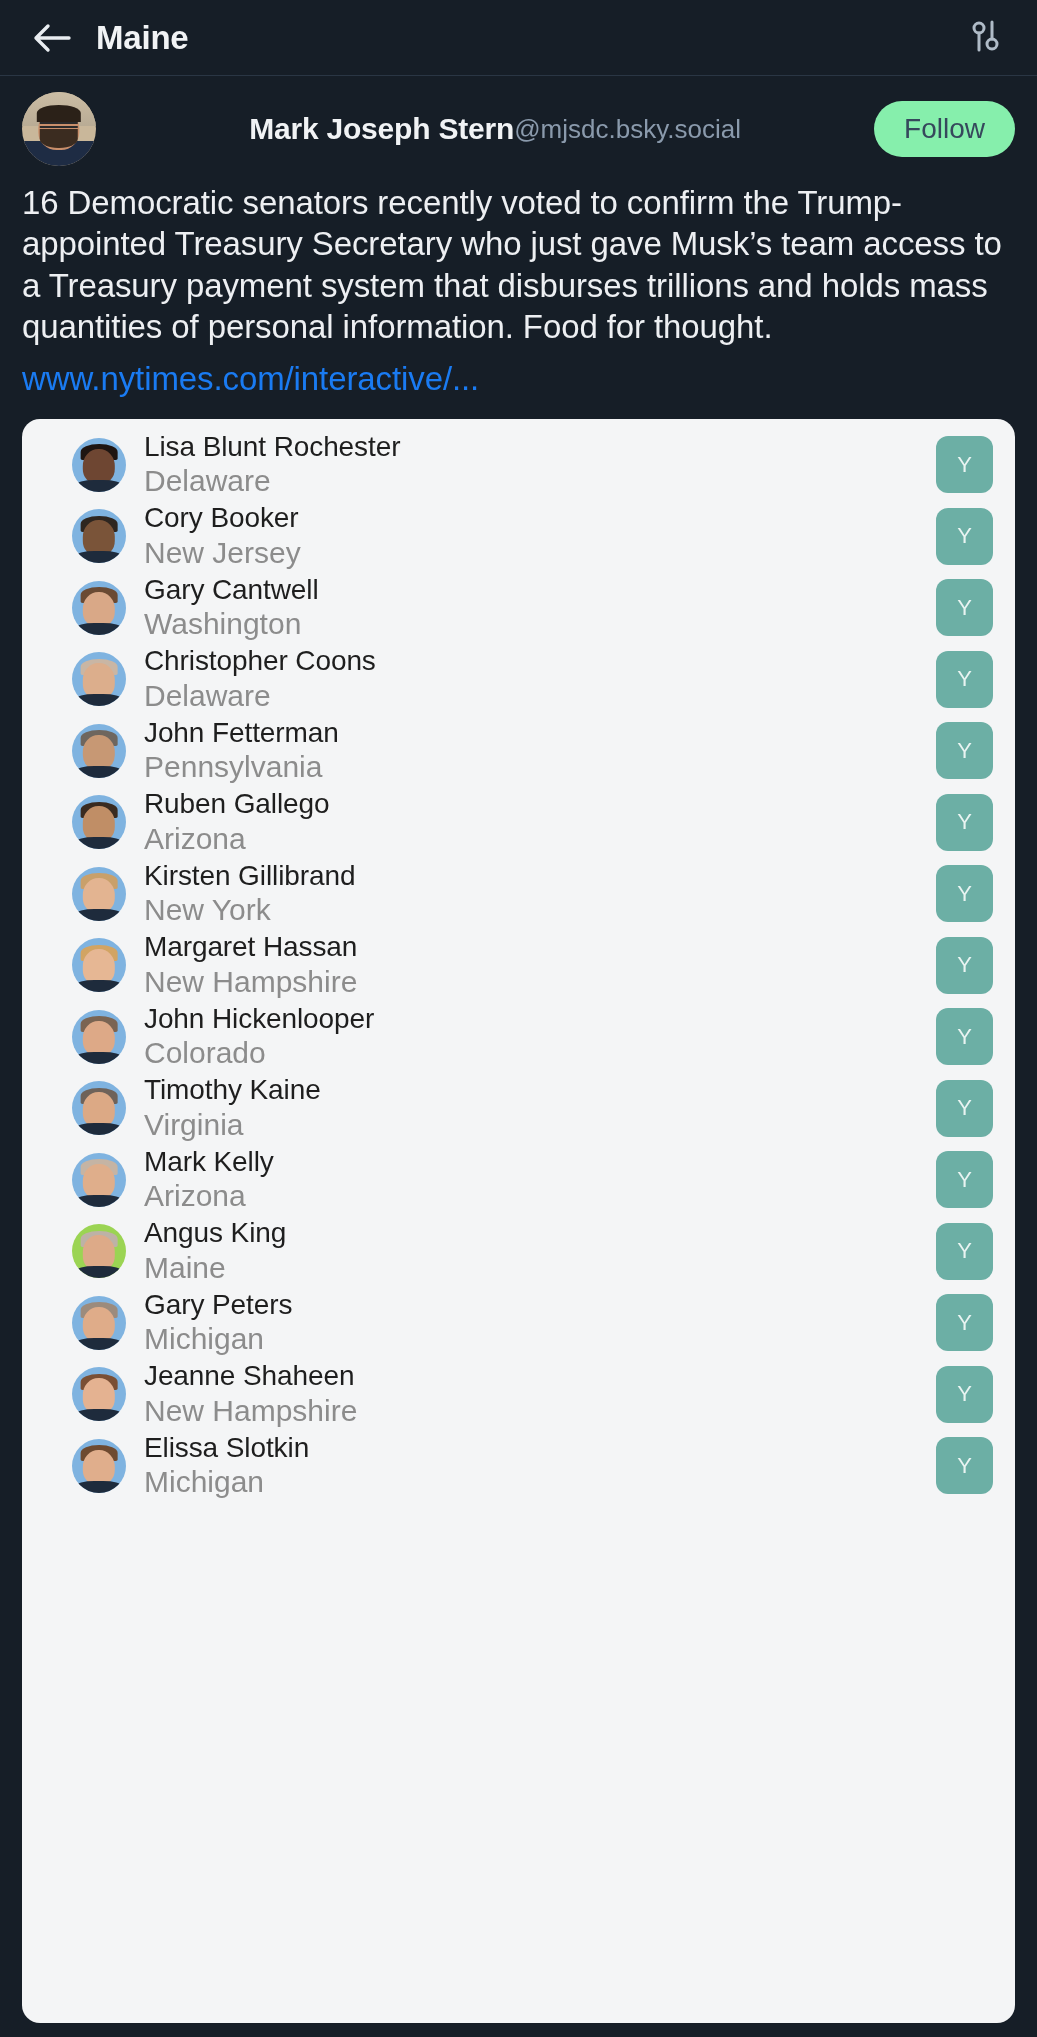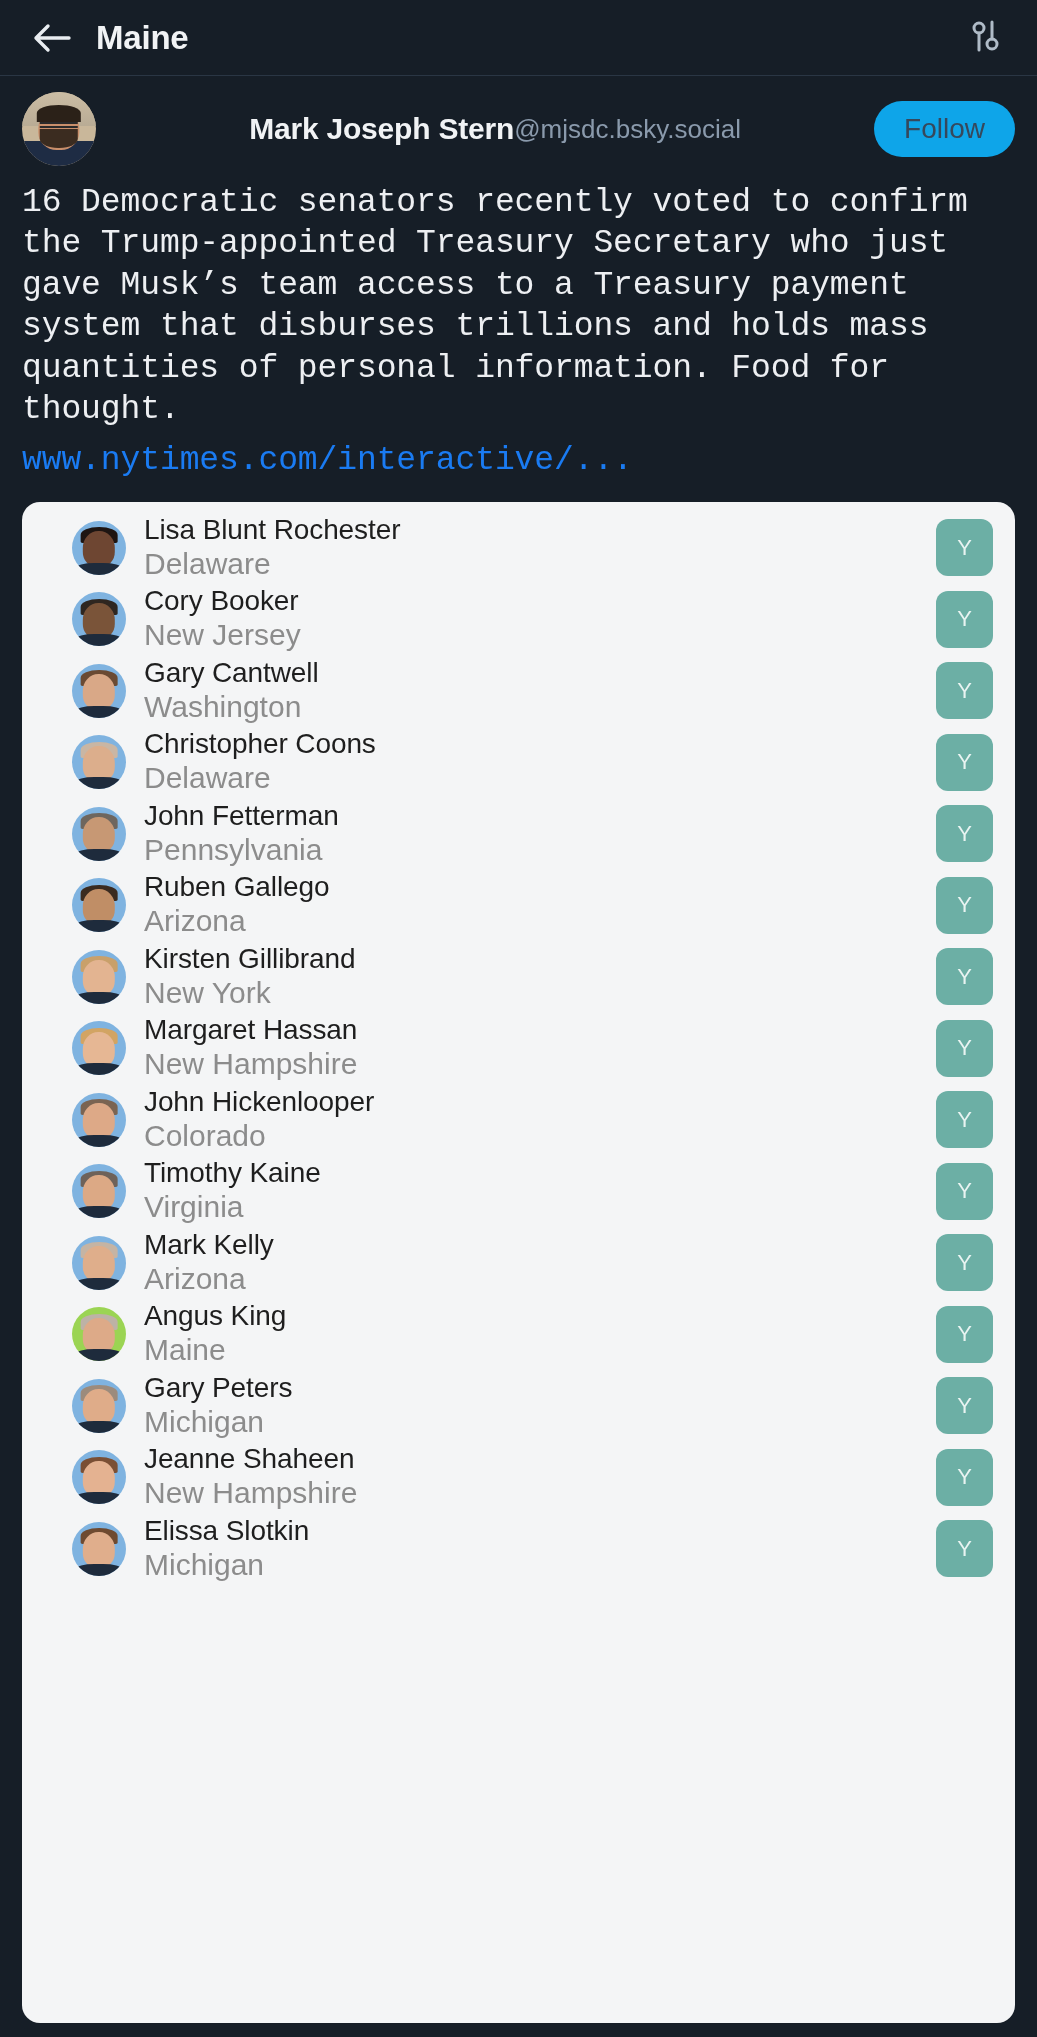--- a/index.html
+++ b/index.html
@@ -132,41 +132,40 @@
   }
   .handle {
     font-size: 26px;
     color: #8A9AAC;
     line-height: 1.2;
     margin-top: 2px;
     white-space: nowrap;
   }
   .follow-btn {
     flex: 0 0 auto;
-    background: #0ea5e9;
+    background: #86efac;
     color: #36485C;
     font-size: 28px;
     font-weight: 500;
     border: none;
     border-radius: 999px;
     padding: 14px 30px;
     cursor: pointer;
     line-height: 1;
     font-family: "Liberation Sans", sans-serif;
   }
 
   
   .post-text {
     padding: 6px 24px 0 22px;
     font-size: 33px;
     line-height: 1.255;
     color: #EDEFF2;
     letter-spacing: -0.1px;
     flex: 0 0 auto;
-    font-family: Liberation Mono, monospace;
   }
   .post-link {
     display: block;
     color: #1A7BF2;
     font-size: 33px;
     line-height: 1.255;
     text-decoration: none;
     cursor: pointer;
     margin-top: 10px;
   }

